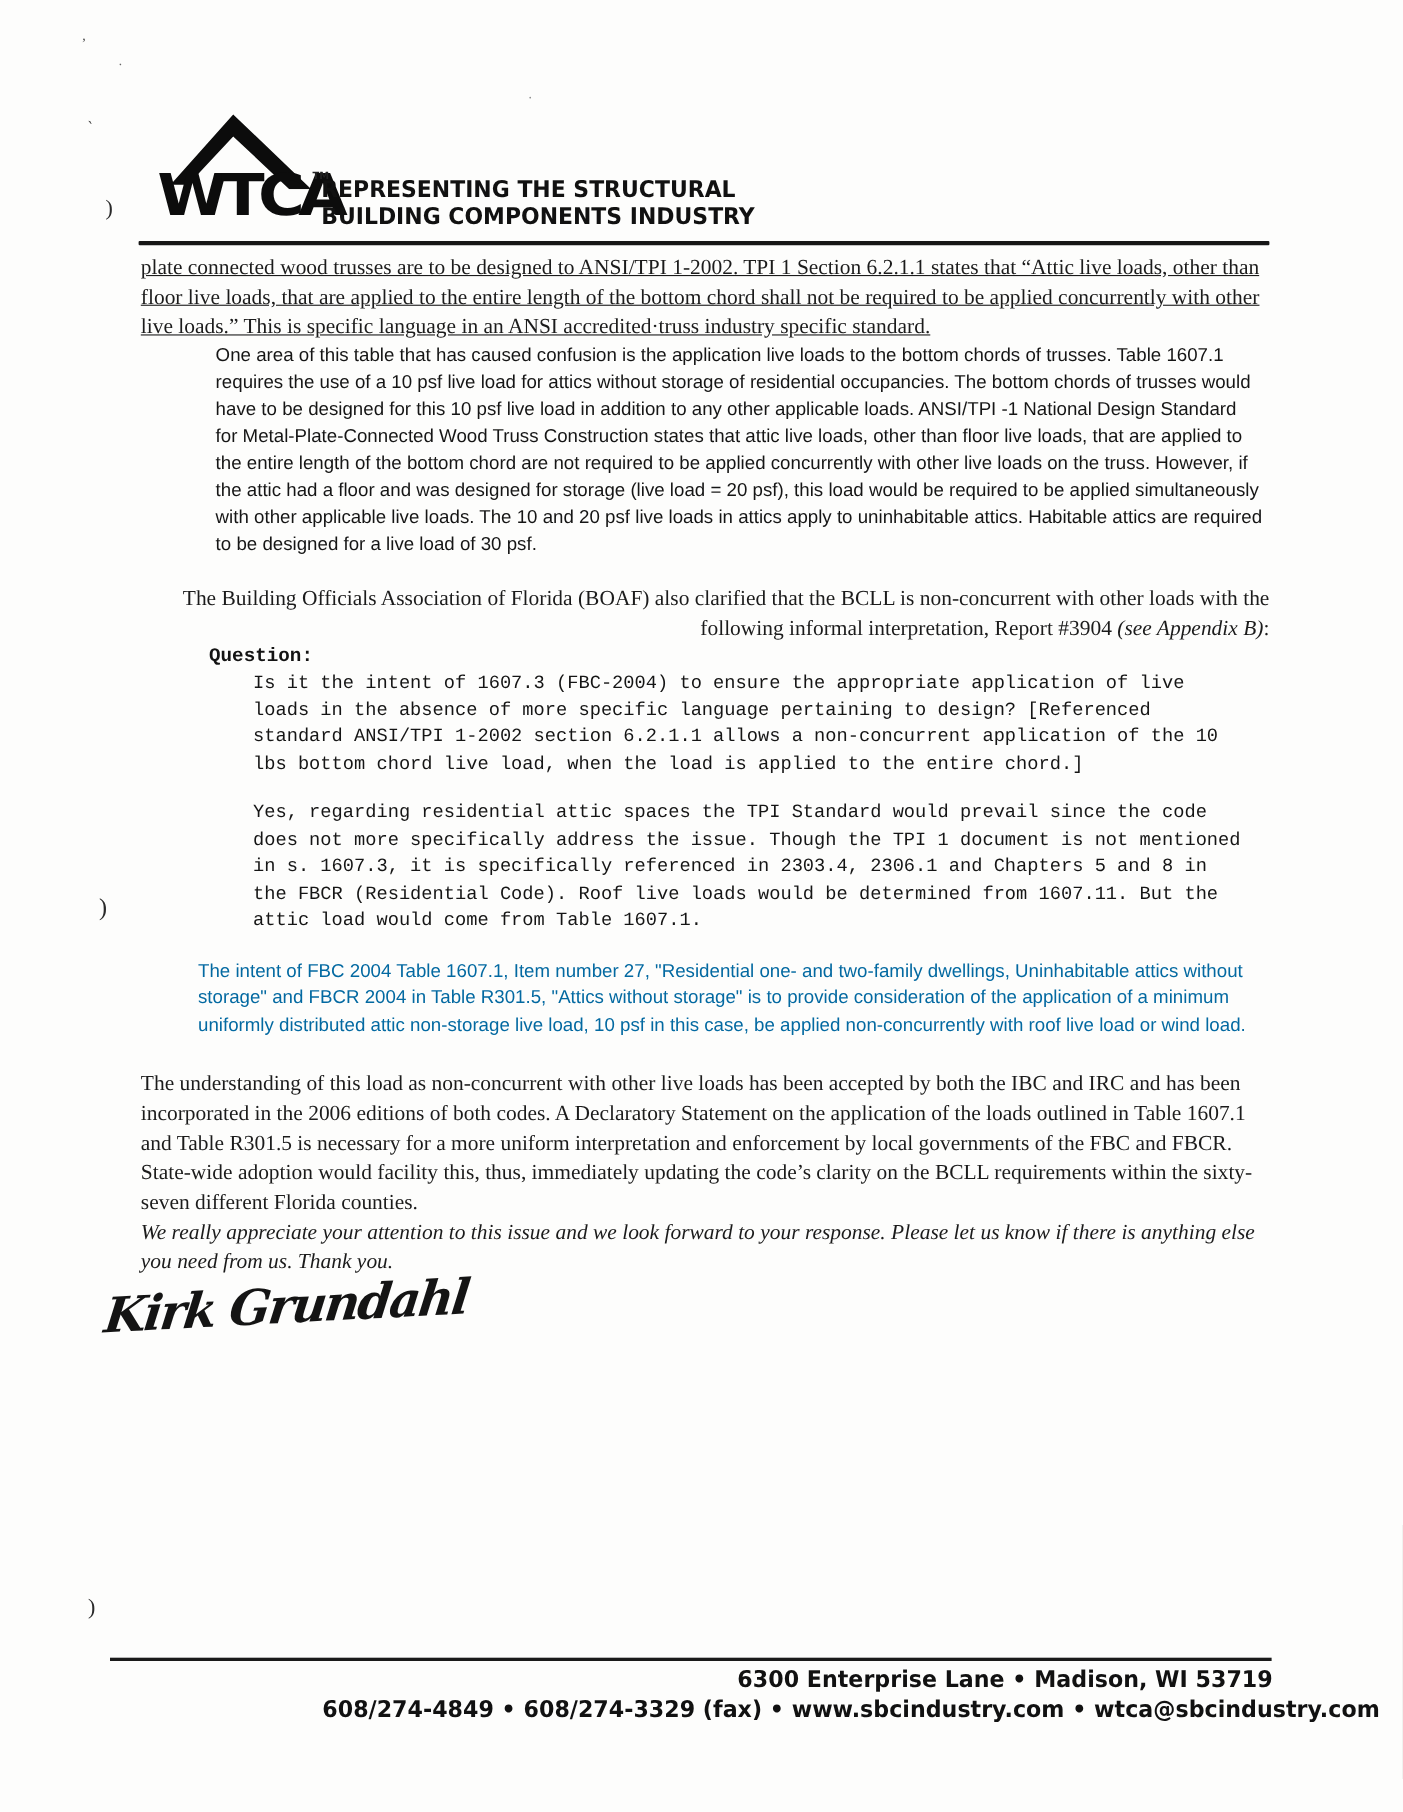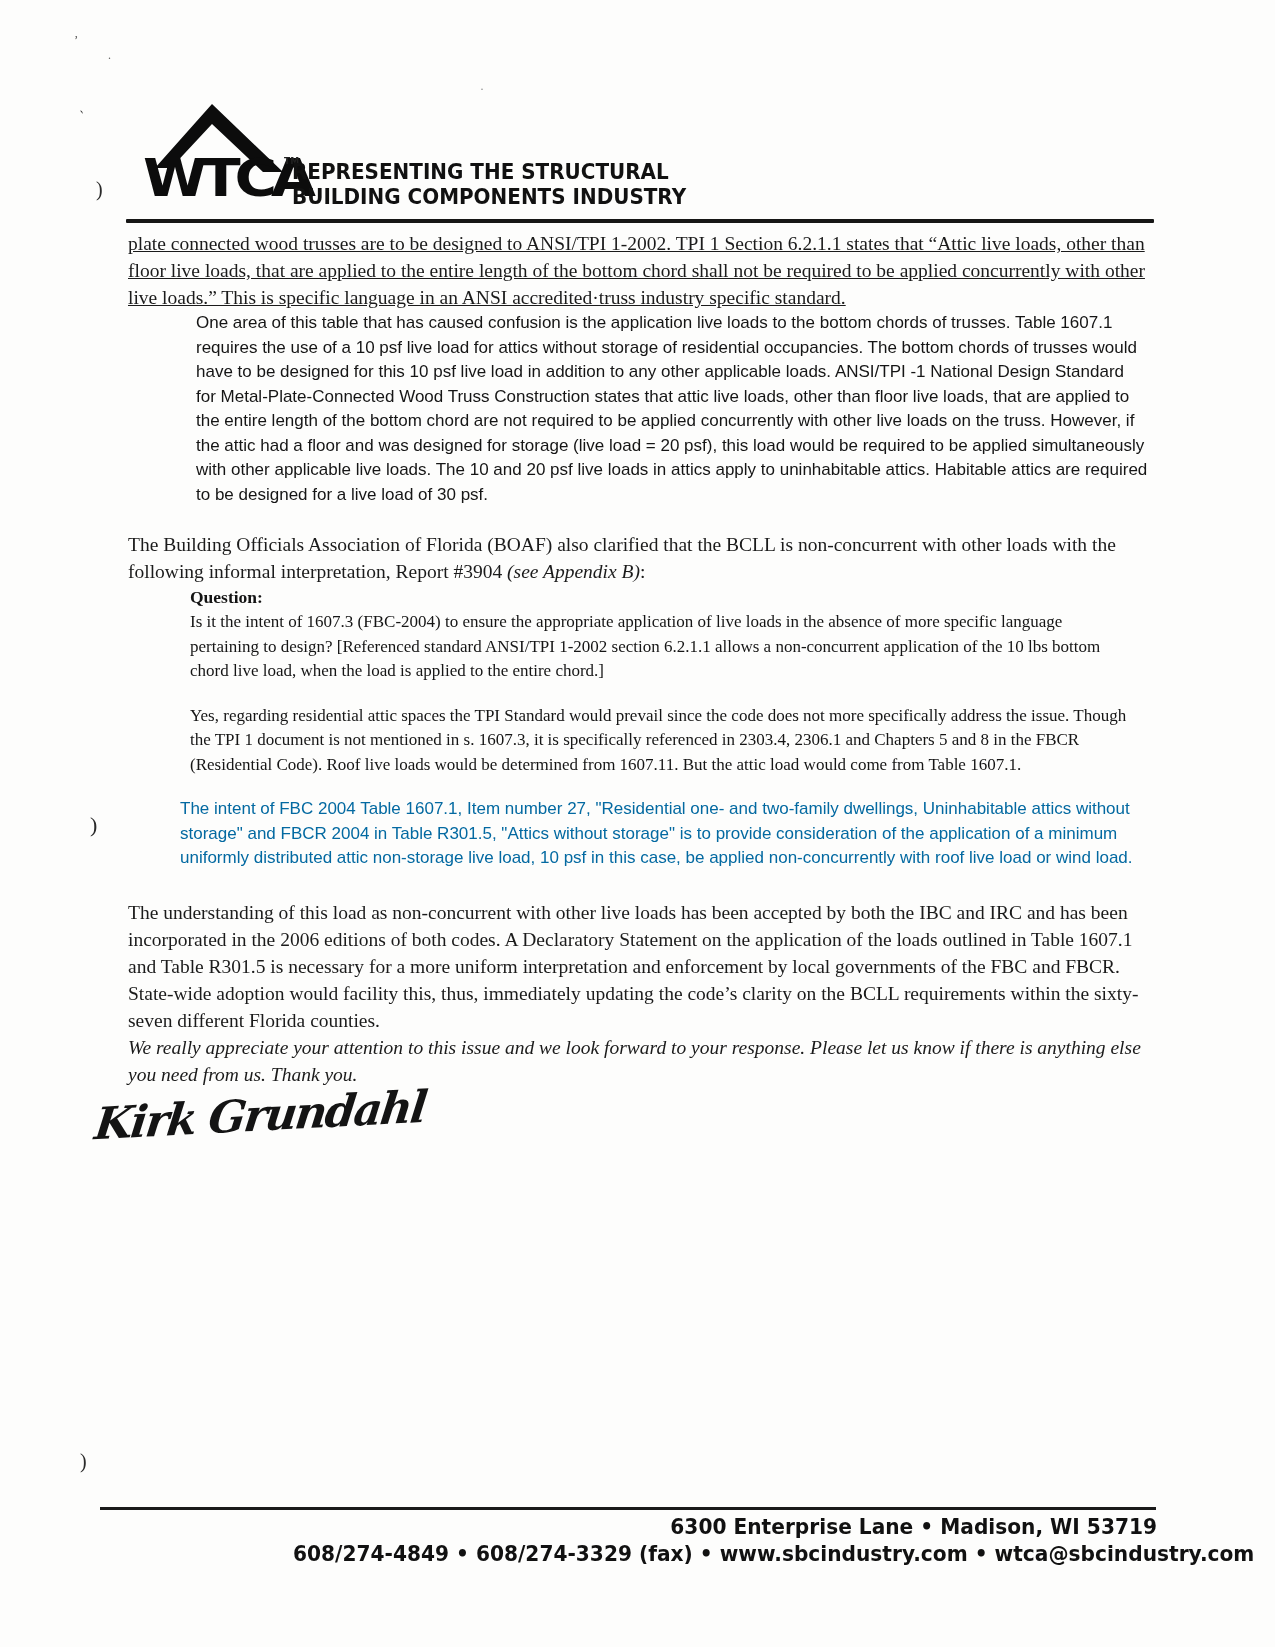--- a/index.html
+++ b/index.html
@@ -47,24 +47,24 @@
   }
   .content p{margin:0;}
   .serif{font-family:"Liberation Serif", serif;}
   .p-intro{margin-bottom:15px;text-decoration:underline;}
   .p-lede{margin-bottom:20px;}
   .blockquote{
     font-family:"Liberation Sans", sans-serif;
     font-size:17px;line-height:24.5px;color:#151515;
     margin:0 6px 24px 68px;
   }
-  .qa{margin:0 24px 20px 62px;font-family:Liberation Serif, serif;}
+  .qa{margin:0 24px 20px 62px;font-family:Liberation Mono, monospace;}
   .qa-label{font-weight:bold;font-size:17.5px;line-height:25px;color:#131313;}
-  .qa-text{font-size:17px;line-height:24.5px;color:#151515;}
-  .p-boaf{margin:2px 0 22px -4px;}
+  .qa-text{font-size:17px;line-height:24.5px;color:#151515;margin-left:40px;}
+  .p-boaf{margin:2px 0 22px -4px;text-align:right;}
   .p-given{margin:4px 0 20px -8px;}
   .blockquote2{
     font-family:"Liberation Sans", sans-serif;
     font-size:17px;line-height:24.5px;color:#0369a1;
     margin:0 10px 28px 52px;
   }
   .p-understanding{margin:0 0 24px -14px;}
   .p-thanks{margin:0 40px 20px -30px;font-style:italic;}
   .p-closing{margin:0 0 8px -28px;}
   .signature{

